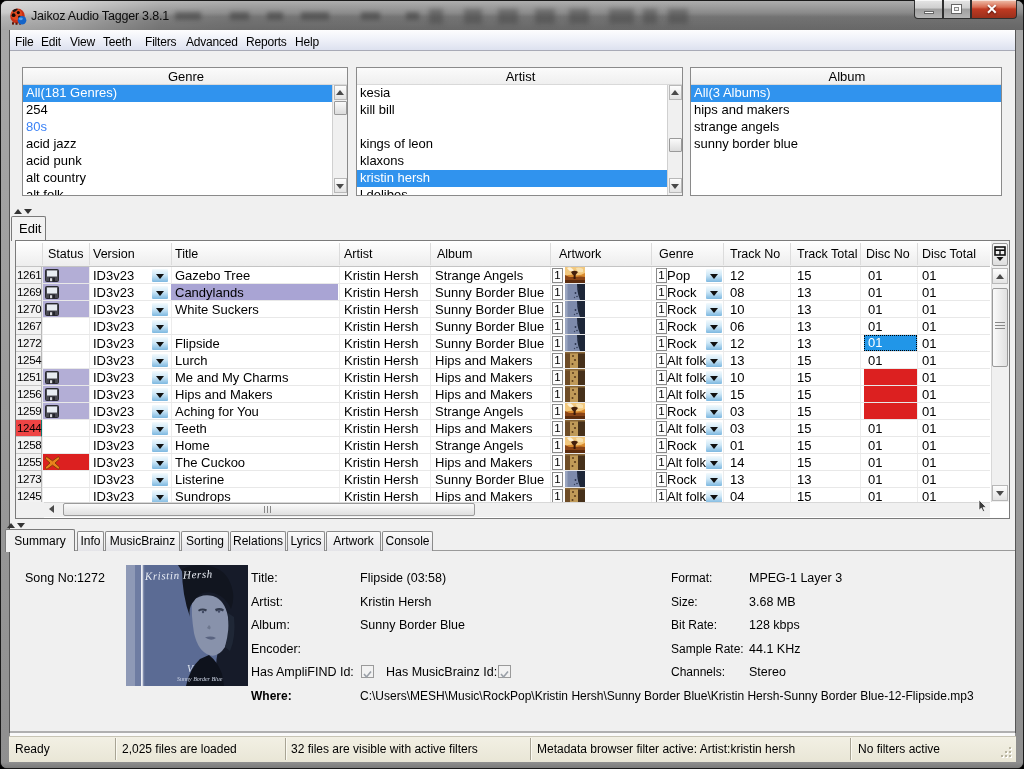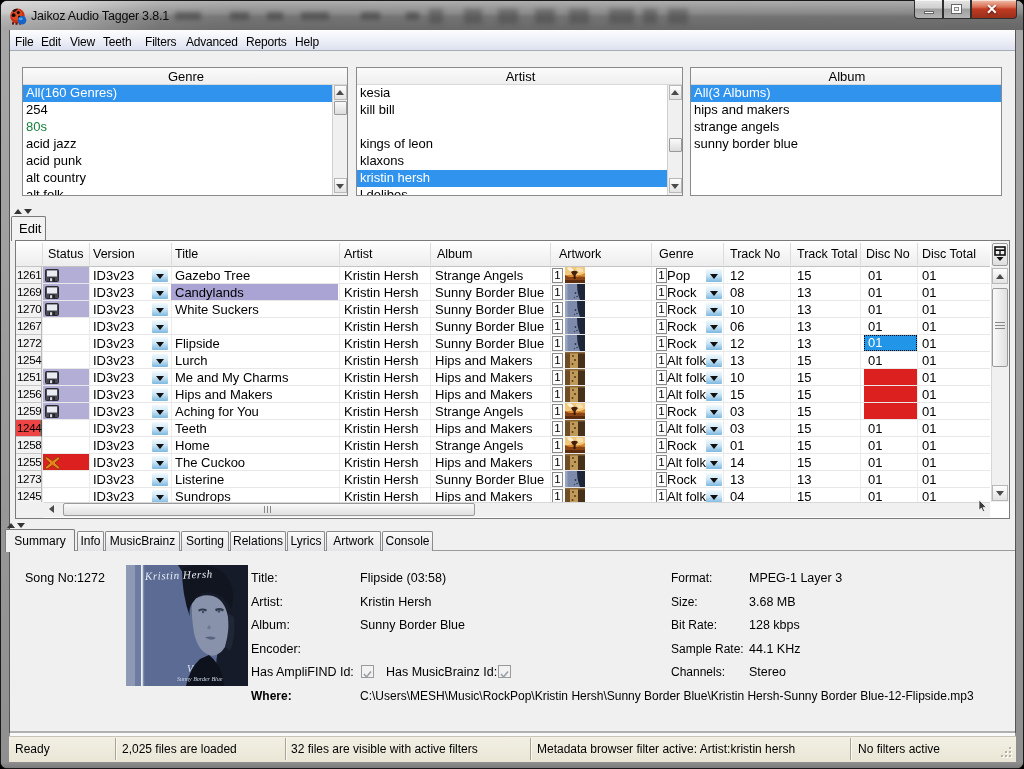--- a/index.html
+++ b/index.html
@@ -63,23 +63,23 @@
 <div class="t" style="left:41px;top:35px;font-size:12px;letter-spacing:-0.2px;">Edit</div>
 <div class="t" style="left:70px;top:35px;font-size:12px;letter-spacing:-0.2px;">View</div>
 <div class="t" style="left:103px;top:35px;font-size:12px;letter-spacing:-0.2px;">Teeth</div>
 <div class="t" style="left:145px;top:35px;font-size:12px;letter-spacing:-0.2px;">Filters</div>
 <div class="t" style="left:186px;top:35px;font-size:12px;letter-spacing:-0.2px;">Advanced</div>
 <div class="t" style="left:246px;top:35px;font-size:12px;letter-spacing:-0.2px;">Reports</div>
 <div class="t" style="left:295px;top:35px;font-size:12px;letter-spacing:-0.2px;">Help</div>
 
 <div class="abs" style="left:22px;top:67px;width:326px;height:129px;background:#fff;border:1px solid #8a8a8a;overflow:hidden;">
       <div class="abs" style="left:0;top:0;width:326px;height:17px;background:linear-gradient(180deg,#fbfbfb,#efefef);border-bottom:1px solid #d9d9d9;text-align:center;font-size:13px;line-height:17px;">Genre</div>
-      <div class="abs" style="left:0;top:17px;width:309px;height:17px;background:#3093ee;color:#fff;font-size:13px;line-height:16px;padding-left:3px;white-space:nowrap;overflow:hidden;">All(160 Genres)</div>
+      <div class="abs" style="left:0;top:17px;width:309px;height:17px;background:#3093ee;color:#fff;font-size:13px;line-height:16px;padding-left:3px;white-space:nowrap;overflow:hidden;">All(181 Genres)</div>
       <div class="abs" style="left:0;top:34px;width:309px;height:17px;color:#000;font-size:13px;line-height:16px;padding-left:3px;white-space:nowrap;overflow:hidden;">254</div>
-      <div class="abs" style="left:0;top:51px;width:309px;height:17px;color:#15803d;font-size:13px;line-height:16px;padding-left:3px;white-space:nowrap;overflow:hidden;">80s</div>
+      <div class="abs" style="left:0;top:51px;width:309px;height:17px;color:#3b82f6;font-size:13px;line-height:16px;padding-left:3px;white-space:nowrap;overflow:hidden;">80s</div>
       <div class="abs" style="left:0;top:68px;width:309px;height:17px;color:#000;font-size:13px;line-height:16px;padding-left:3px;white-space:nowrap;overflow:hidden;">acid jazz</div>
       <div class="abs" style="left:0;top:85px;width:309px;height:17px;color:#000;font-size:13px;line-height:16px;padding-left:3px;white-space:nowrap;overflow:hidden;">acid punk</div>
       <div class="abs" style="left:0;top:102px;width:309px;height:17px;color:#000;font-size:13px;line-height:16px;padding-left:3px;white-space:nowrap;overflow:hidden;">alt country</div>
       <div class="abs" style="left:0;top:119px;width:309px;height:17px;color:#000;font-size:13px;line-height:16px;padding-left:3px;white-space:nowrap;overflow:hidden;">alt folk</div>
       <div class="abs" style="left:309px;top:17px;width:15px;height:110px;background:#f0f0f0;border-left:1px solid #d0d0d0;">
         <div class="abs" style="left:1px;top:0px;width:13px;height:15px;background:linear-gradient(180deg,#fdfdfd,#e3e3e3);border:1px solid #b8b8b8;"></div>
         <div class="abs" style="left:3px;top:5px;width:0;height:0;border-left:4px solid transparent;border-right:4px solid transparent;border-bottom:5px solid #4a4a4a;"></div>
         <div class="abs" style="left:1px;top:16px;width:13px;height:14px;background:linear-gradient(180deg,#fafafa,#dcdcdc);border:1px solid #9a9a9a;border-radius:1px;"></div>
         <div class="abs" style="left:1px;top:93px;width:13px;height:15px;background:linear-gradient(180deg,#fdfdfd,#e3e3e3);border:1px solid #b8b8b8;"></div>
         <div class="abs" style="left:3px;top:99px;width:0;height:0;border-left:4px solid transparent;border-right:4px solid transparent;border-top:5px solid #4a4a4a;"></div>

